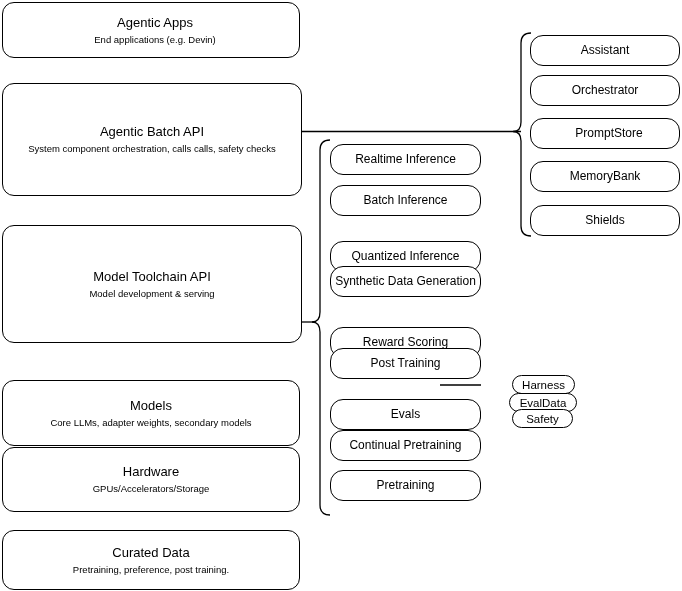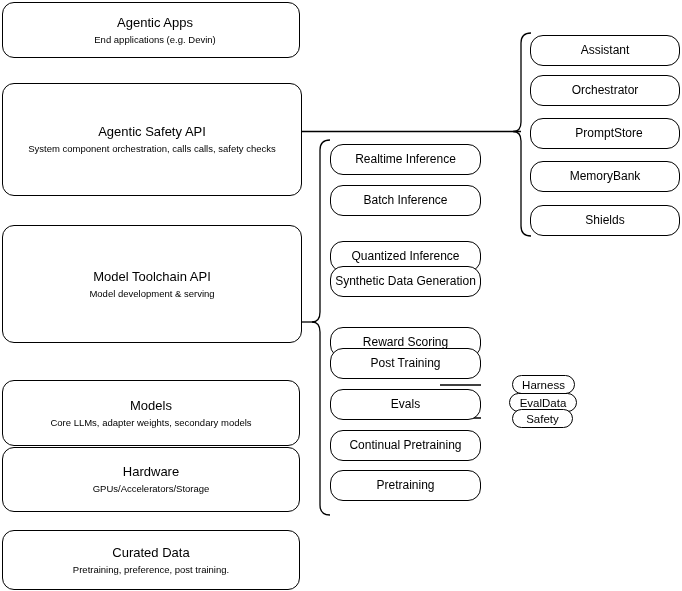--- a/index.html
+++ b/index.html
@@ -111,21 +111,21 @@
     <line x1="440" y1="385" x2="481" y2="385"></line>
     <line x1="440" y1="418" x2="481" y2="418"></line>
   </svg>
 
   <div class="box" style="left:2px; top:2px; width:298px; height:56px;padding-left:8px;">
     <div class="title">Agentic Apps</div>
     <div class="subtitle">End applications (e.g. Devin)</div>
   </div>
 
   <div class="box" style="left:2px; top:83px; width:300px; height:113px;">
-    <div class="title">Agentic Safety API</div>
+    <div class="title">Agentic Batch API</div>
     <div class="subtitle">System component orchestration, calls calls, safety checks</div>
   </div>
 
   <div class="box" style="left:2px; top:225px; width:300px; height:118px;">
     <div class="title">Model Toolchain API</div>
     <div class="subtitle">Model development &amp; serving</div>
   </div>
 
   <div class="box" style="left:2px; top:380px; width:298px; height:66px;">
     <div class="title">Models</div>
@@ -153,21 +153,21 @@
   </div>
   <div class="smallbox" style="left:330px; top:266px; width:151px; height:31px;">
     <span>Synthetic Data Generation</span>
   </div>
   <div class="smallbox" style="left:330px; top:307px; width:151px; height:31px;margin-top:20px;">
     <span>Reward Scoring</span>
   </div>
   <div class="smallbox" style="left:330px; top:348px; width:151px; height:31px;">
     <span>Post Training</span>
   </div>
-  <div class="smallbox" style="left:330px; top:389px; width:151px; height:31px;">
+  <div class="smallbox" style="left:330px; top:399px; width:151px; height:31px;">
     <span>Evals</span>
   </div>
   <div class="smallbox" style="left:330px; top:430px; width:151px; height:31px;">
     <span>Continual Pretraining</span>
   </div>
   <div class="smallbox" style="left:330px; top:470px; width:151px; height:31px;">
     <span>Pretraining</span>
   </div>
 
   <div class="pill" style="left:470px; top:375px; width:63px; height:19px;">

